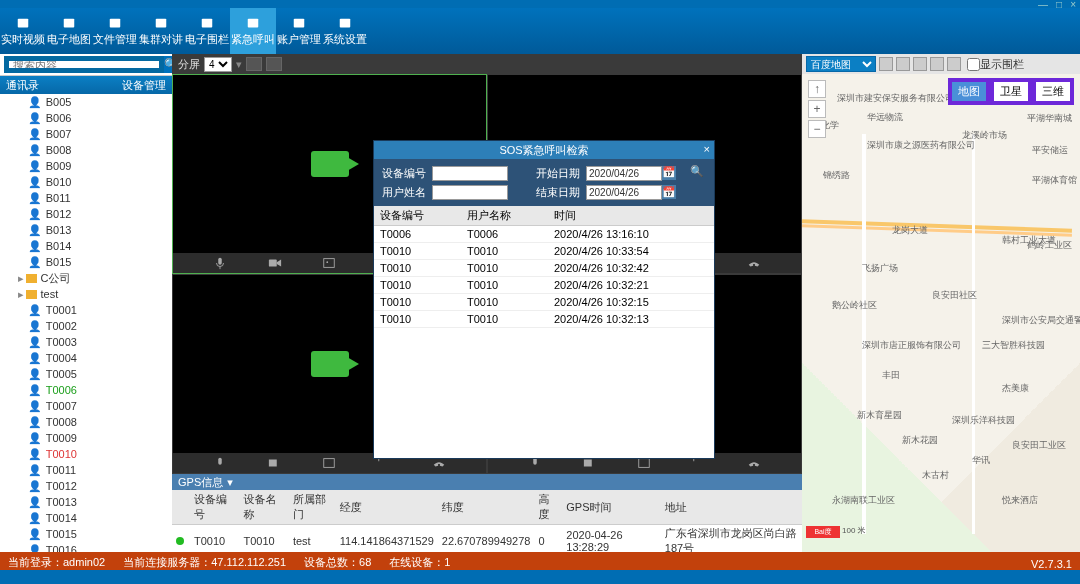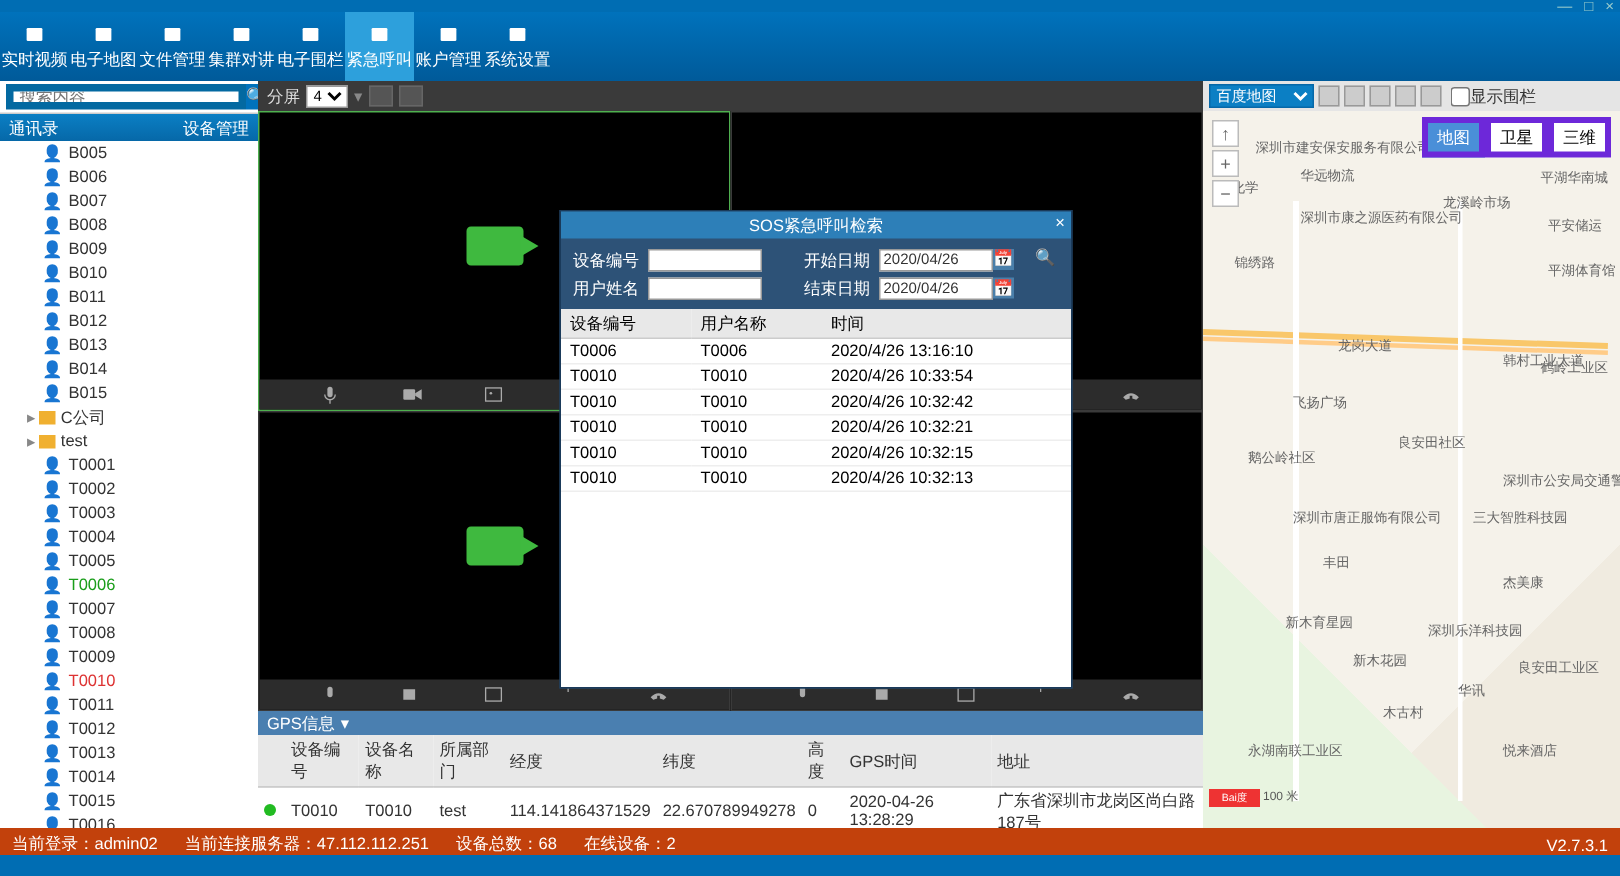--- a/index.html
+++ b/index.html
@@ -477,21 +477,21 @@
       <div class="bmap-logo">Bai度</div>
       <div class="map-scale">100 米</div>
     </div>
   </div>
 </div>
 
 <div class="status">
   <span>当前登录：admin02</span>
   <span>当前连接服务器：47.112.112.251</span>
   <span>设备总数：68</span>
-  <span>在线设备：2</span>
+  <span>在线设备：1</span>
   <span class="ver">V2.7.3.1</span>
 </div>
 
 <div class="dialog">
   <div class="dlg-title">
     <span>SOS紧急呼叫检索</span>
     <span class="dlg-close">×</span>
   </div>
   <div class="dlg-form">
     <span>设备编号</span>

